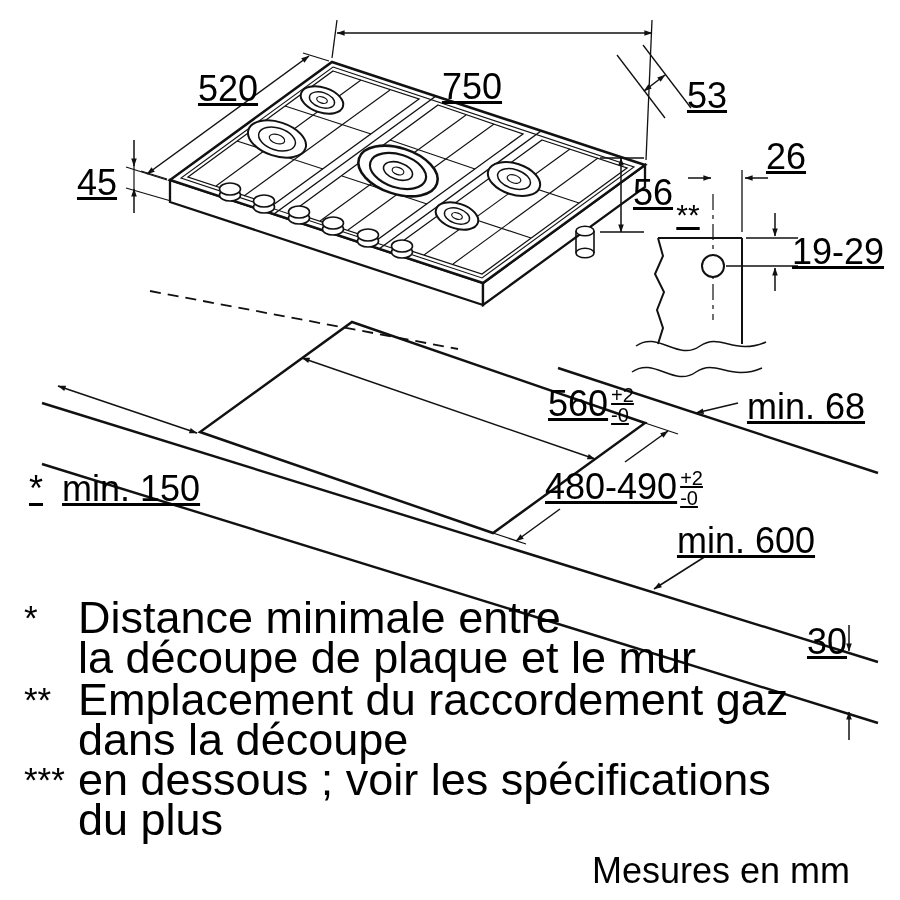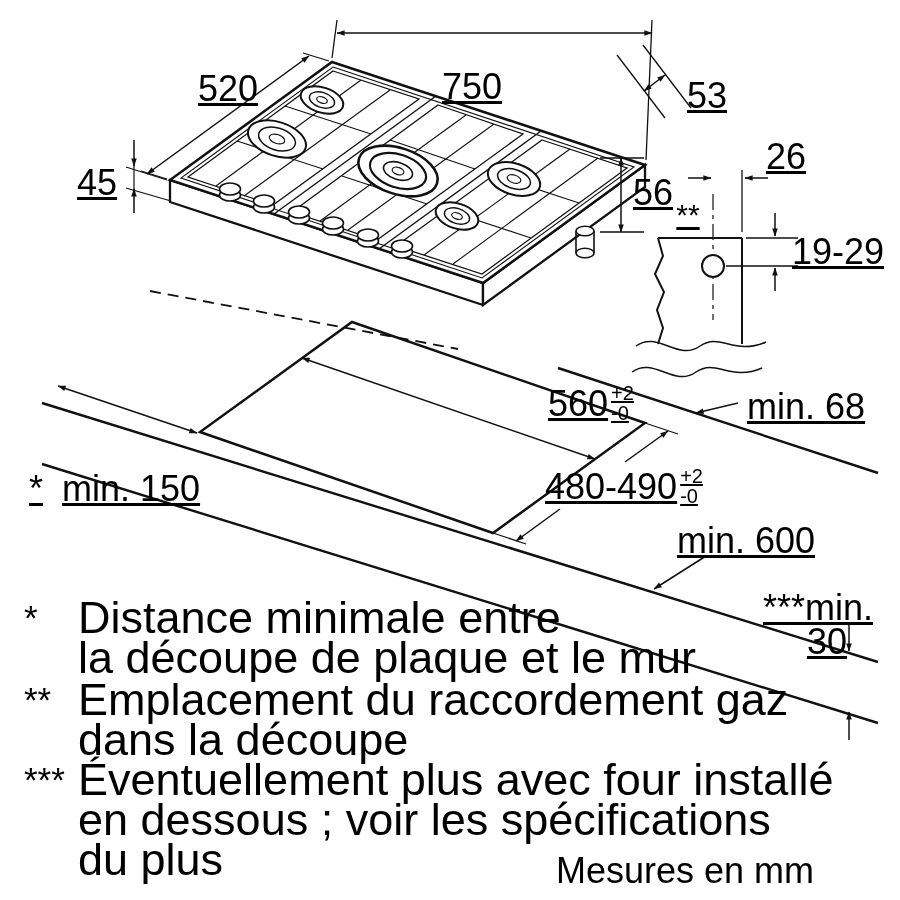--- a/index.html
+++ b/index.html
@@ -1,27 +1,27 @@
 <!DOCTYPE html>
 <html><head>
 <meta charset="utf-8">
 <style>
   html,body{margin:0;padding:0;background:#fff;}
   .canvas{position:relative;width:900px;height:900px;background:#fff;overflow:hidden;
           font-family:"Liberation Sans", sans-serif;color:#000;}
   svg{position:absolute;left:0;top:0;}
   .dim{position:absolute;font-size:36px;white-space:nowrap;transform:translate(-50%,-50%);text-decoration:underline;}
   .dim.left{transform:translateY(-50%);}
-  .tolwrap{display:flex;align-items:flex-start;gap:3px;}
+  .tolwrap{display:flex;align-items:flex-end;gap:3px;}
   .tol{display:flex;flex-direction:column;font-size:20px;line-height:1.0;}
   .stars{font-size:30px;}
   .footnotes .fn{position:absolute;left:0;width:900px;}
   .fn-marker{position:absolute;left:24px;top:0;font-size:35px;}
   .fn-lines{margin-left:78px;font-size:45px;line-height:40px;}
-  .mesures{position:absolute;left:556px;top:850px;width:330px;text-align:left;font-size:36px;}
+  .mesures{position:absolute;left:556px;top:850px;width:330px;text-align:center;font-size:36px;}
 </style>
 </head>
 <body>
 
 <div class="canvas">
 
 <svg width="900" height="900" viewBox="0 0 900 900">
   <defs>
     <marker id="ar" viewBox="0 0 10 10" refX="9.5" refY="5" markerWidth="17" markerHeight="8" markerUnits="userSpaceOnUse" orient="auto-start-reverse">
       <path d="M0,1.5 L10,5 L0,8.5 Z" fill="#111"></path>
@@ -194,42 +194,40 @@
   <span>480-490</span>
   <span class="tol">
     <span>+2</span>
     <span>-0</span>
   </span>
 </div>
 
 <div class="dim" style="left:36px;top:489px">*</div>
 <div class="dim left" style="left:62px;top:489px">min. 150</div>
 <div class="dim" style="left:746px;top:541px">min. 600</div>
-<div class="dim" style="left:818px;top:608px">***min.</div>
 <div class="dim" style="left:827px;top:642px">30</div>
 
 <div class="footnotes">
   <div class="fn" style="top:598px">
     <div class="fn-marker">*</div>
     <div class="fn-lines">
       <div>Distance minimale entre</div>
       <div>la découpe de plaque et le mur</div>
     </div>
   </div>
   <div class="fn" style="top:680px">
     <div class="fn-marker">**</div>
     <div class="fn-lines">
       <div>Emplacement du raccordement gaz</div>
       <div>dans la découpe</div>
     </div>
   </div>
   <div class="fn" style="top:760px">
     <div class="fn-marker">***</div>
     <div class="fn-lines">
-      <div>Éventuellement plus avec four installé</div>
       <div>en dessous ; voir les spécifications</div>
       <div>du plus</div>
     </div>
   </div>
 </div>
 
 <div class="mesures">Mesures en mm</div>
 
 </div>
 

